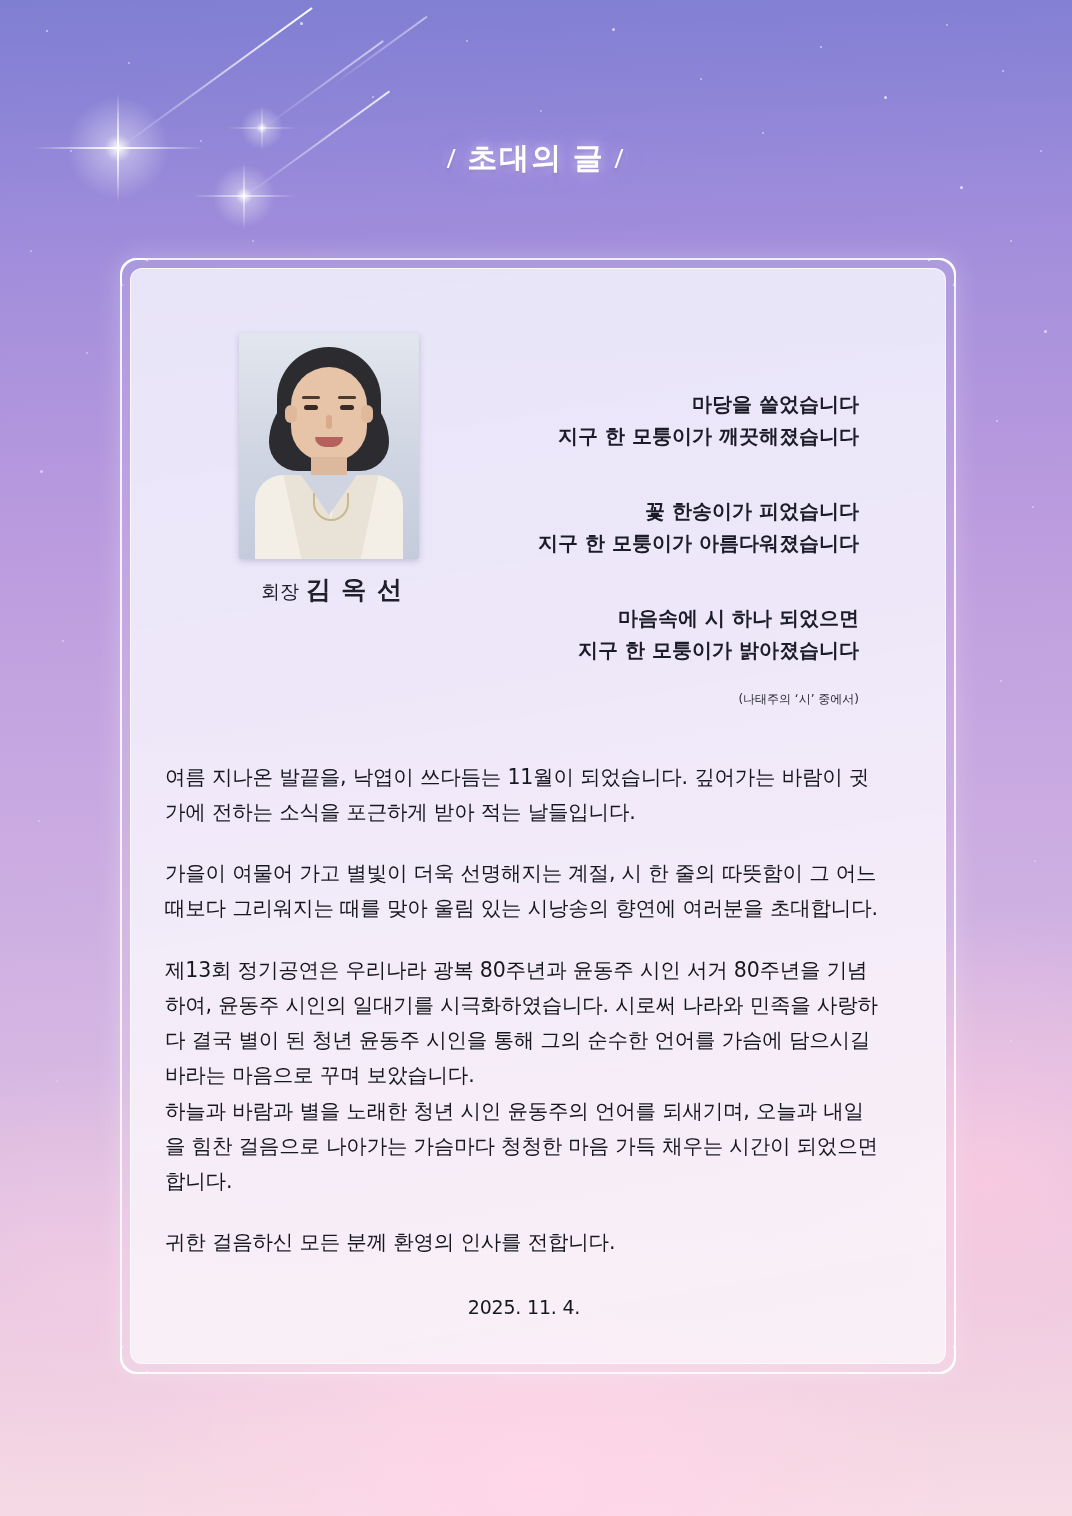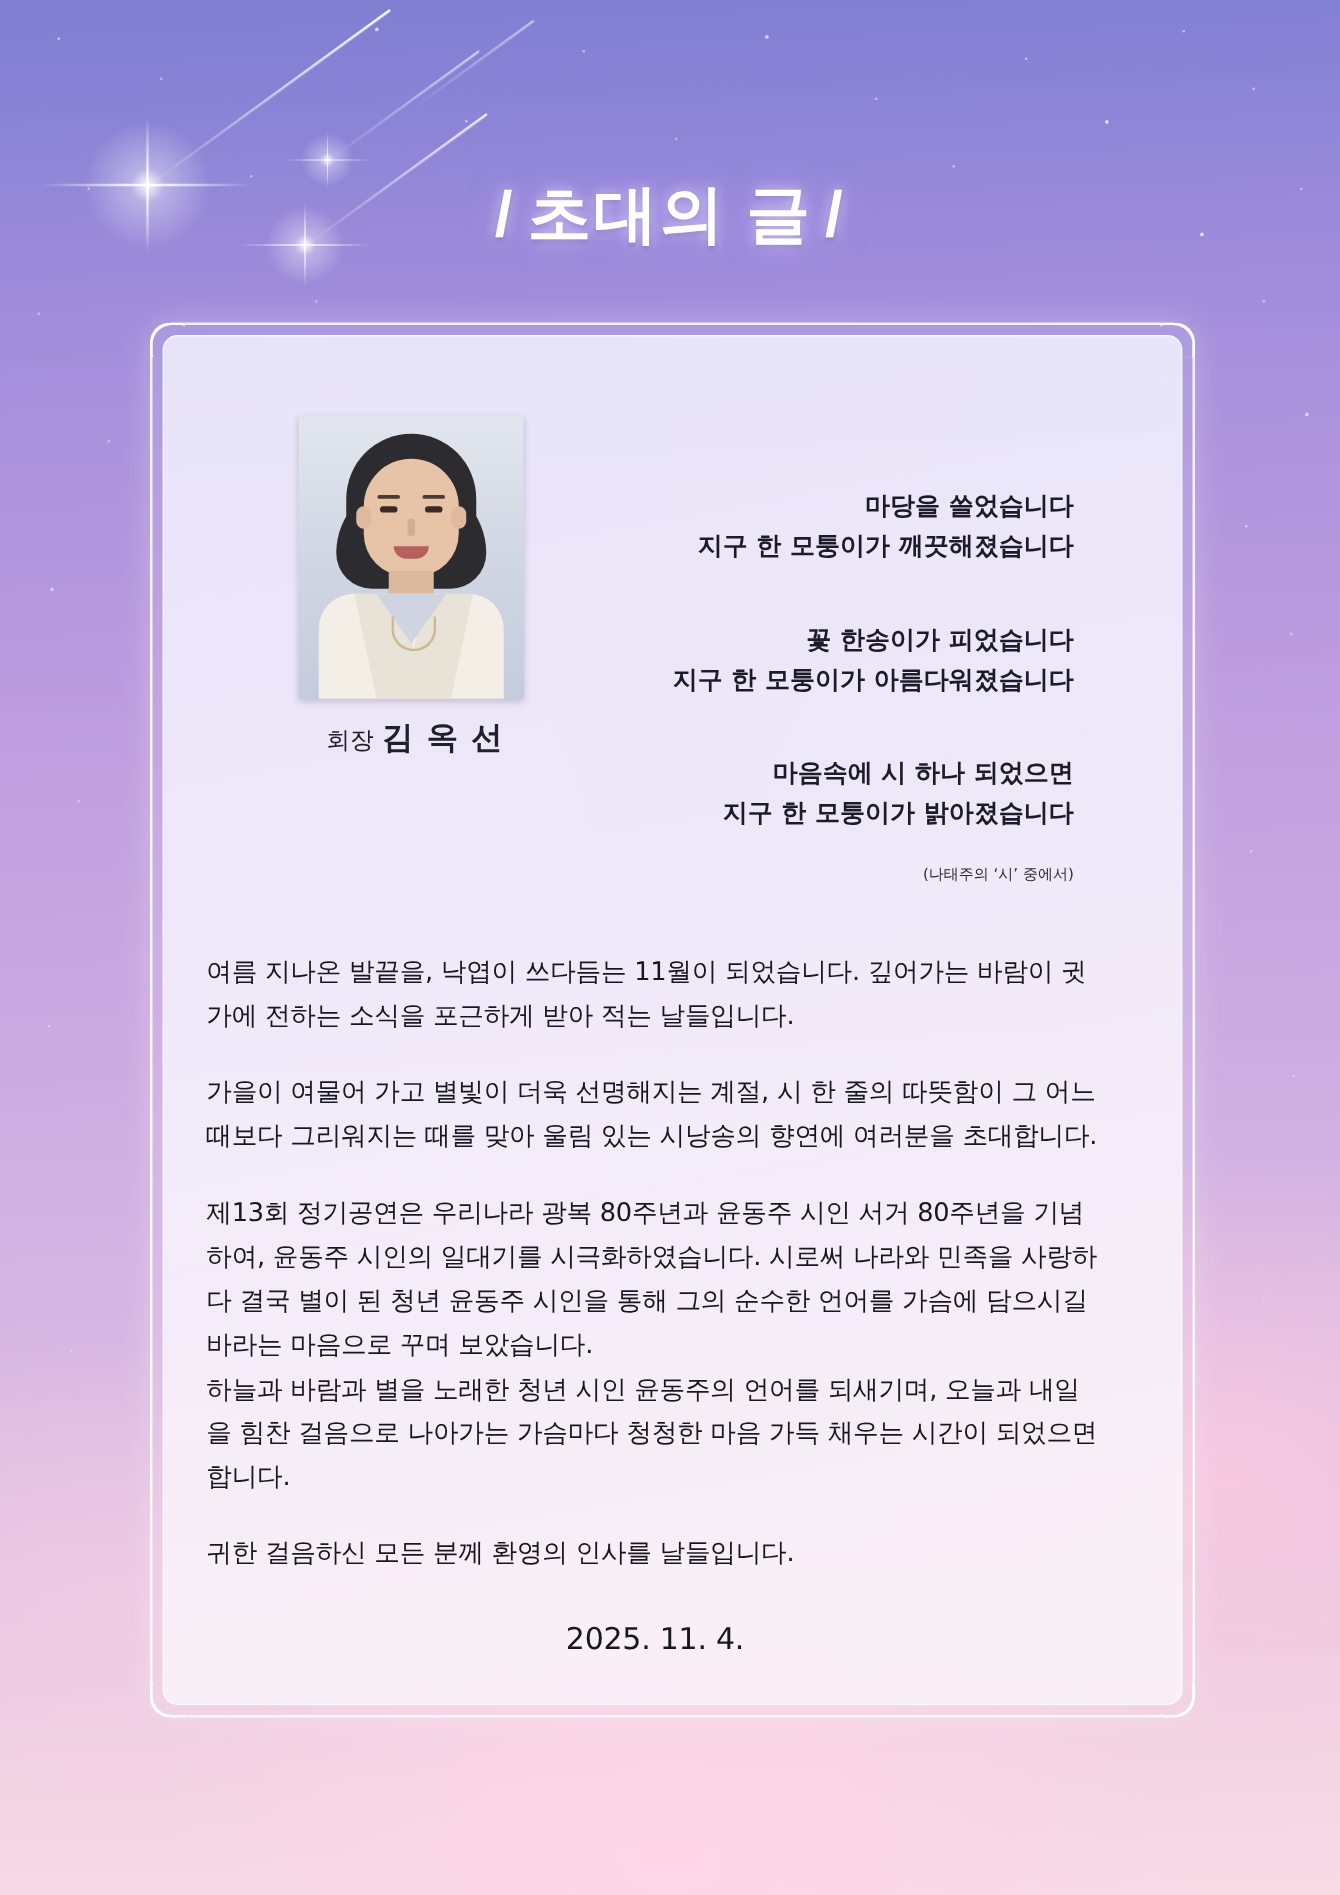--- a/index.html
+++ b/index.html
@@ -89,22 +89,22 @@
   .title-wrap {
     position: absolute;
     top: 138px;
     left: 0;
     width: 100%;
     text-align: center;
     z-index: 5;
   }
   .title {
     display: inline-block;
-    font-family: Liberation Sans, sans-serif;
-    font-size: 51px;
+    font-family: Liberation Serif, serif;
+    font-size: 30px;
     font-weight: bold;
     letter-spacing: 2px;
     color: #ffffff;
     text-shadow:
       0 0 10px rgba(255,255,255,0.55),
       0 0 26px rgba(190,160,255,0.8),
       0 2px 4px rgba(80,50,140,0.45);
   }
   .title .slash {
     font-weight: bold;
@@ -236,21 +236,21 @@
     line-height: 1.72;
     color: #17171f;
     letter-spacing: -0.2px;
   }
   .body-block p { margin: 0 0 26px 0; }
   .body-block p.tight { margin-bottom: 0; }
   .date-line {
     margin-top: 30px;
     text-align: center;
     font-family: "DejaVu Sans", sans-serif;
-    font-size: 24px;
+    font-size: 19px;
     color: #17171f;
   }
   .sign-line {
     margin-top: 40px;
     text-align: center;
     font-family: "DejaVu Sans", sans-serif;
     font-size: 21px;
     color: #17171f;
   }
   .sign-line .signer {
@@ -371,21 +371,21 @@
           </div>
           <div class="poem-source">(나태주의 ‘시’ 중에서)</div>
         </div>
       </div>
 
       <div class="body-block">
         <p>여름 지나온 발끝을, 낙엽이 쓰다듬는 11월이 되었습니다. 깊어가는 바람이 귓가에 전하는 소식을 포근하게 받아 적는 날들입니다.</p>
         <p>가을이 여물어 가고 별빛이 더욱 선명해지는 계절, 시 한 줄의 따뜻함이 그 어느 때보다 그리워지는 때를 맞아 울림 있는 시낭송의 향연에 여러분을 초대합니다.</p>
         <p class="tight">제13회 정기공연은 우리나라 광복 80주년과 윤동주 시인 서거 80주년을 기념하여, 윤동주 시인의 일대기를 시극화하였습니다. 시로써 나라와 민족을 사랑하다 결국 별이 된 청년 윤동주 시인을 통해 그의 순수한 언어를 가슴에 담으시길 바라는 마음으로 꾸며 보았습니다.</p>
         <p>하늘과 바람과 별을 노래한 청년 시인 윤동주의 언어를 되새기며, 오늘과 내일을 힘찬 걸음으로 나아가는 가슴마다 청청한 마음 가득 채우는 시간이 되었으면 합니다.</p>
-        <p>귀한 걸음하신 모든 분께 환영의 인사를 날들입니다.</p>
+        <p>귀한 걸음하신 모든 분께 환영의 인사를 전합니다.</p>
 
         <div class="date-line">2025. 11. 4.</div>
 
         <div class="sign-line">
           <span>밀양재능시낭송협회 회장</span>
           <span class="signer">김 옥 선</span>
           <span>올림</span>
         </div>
       </div>
 

